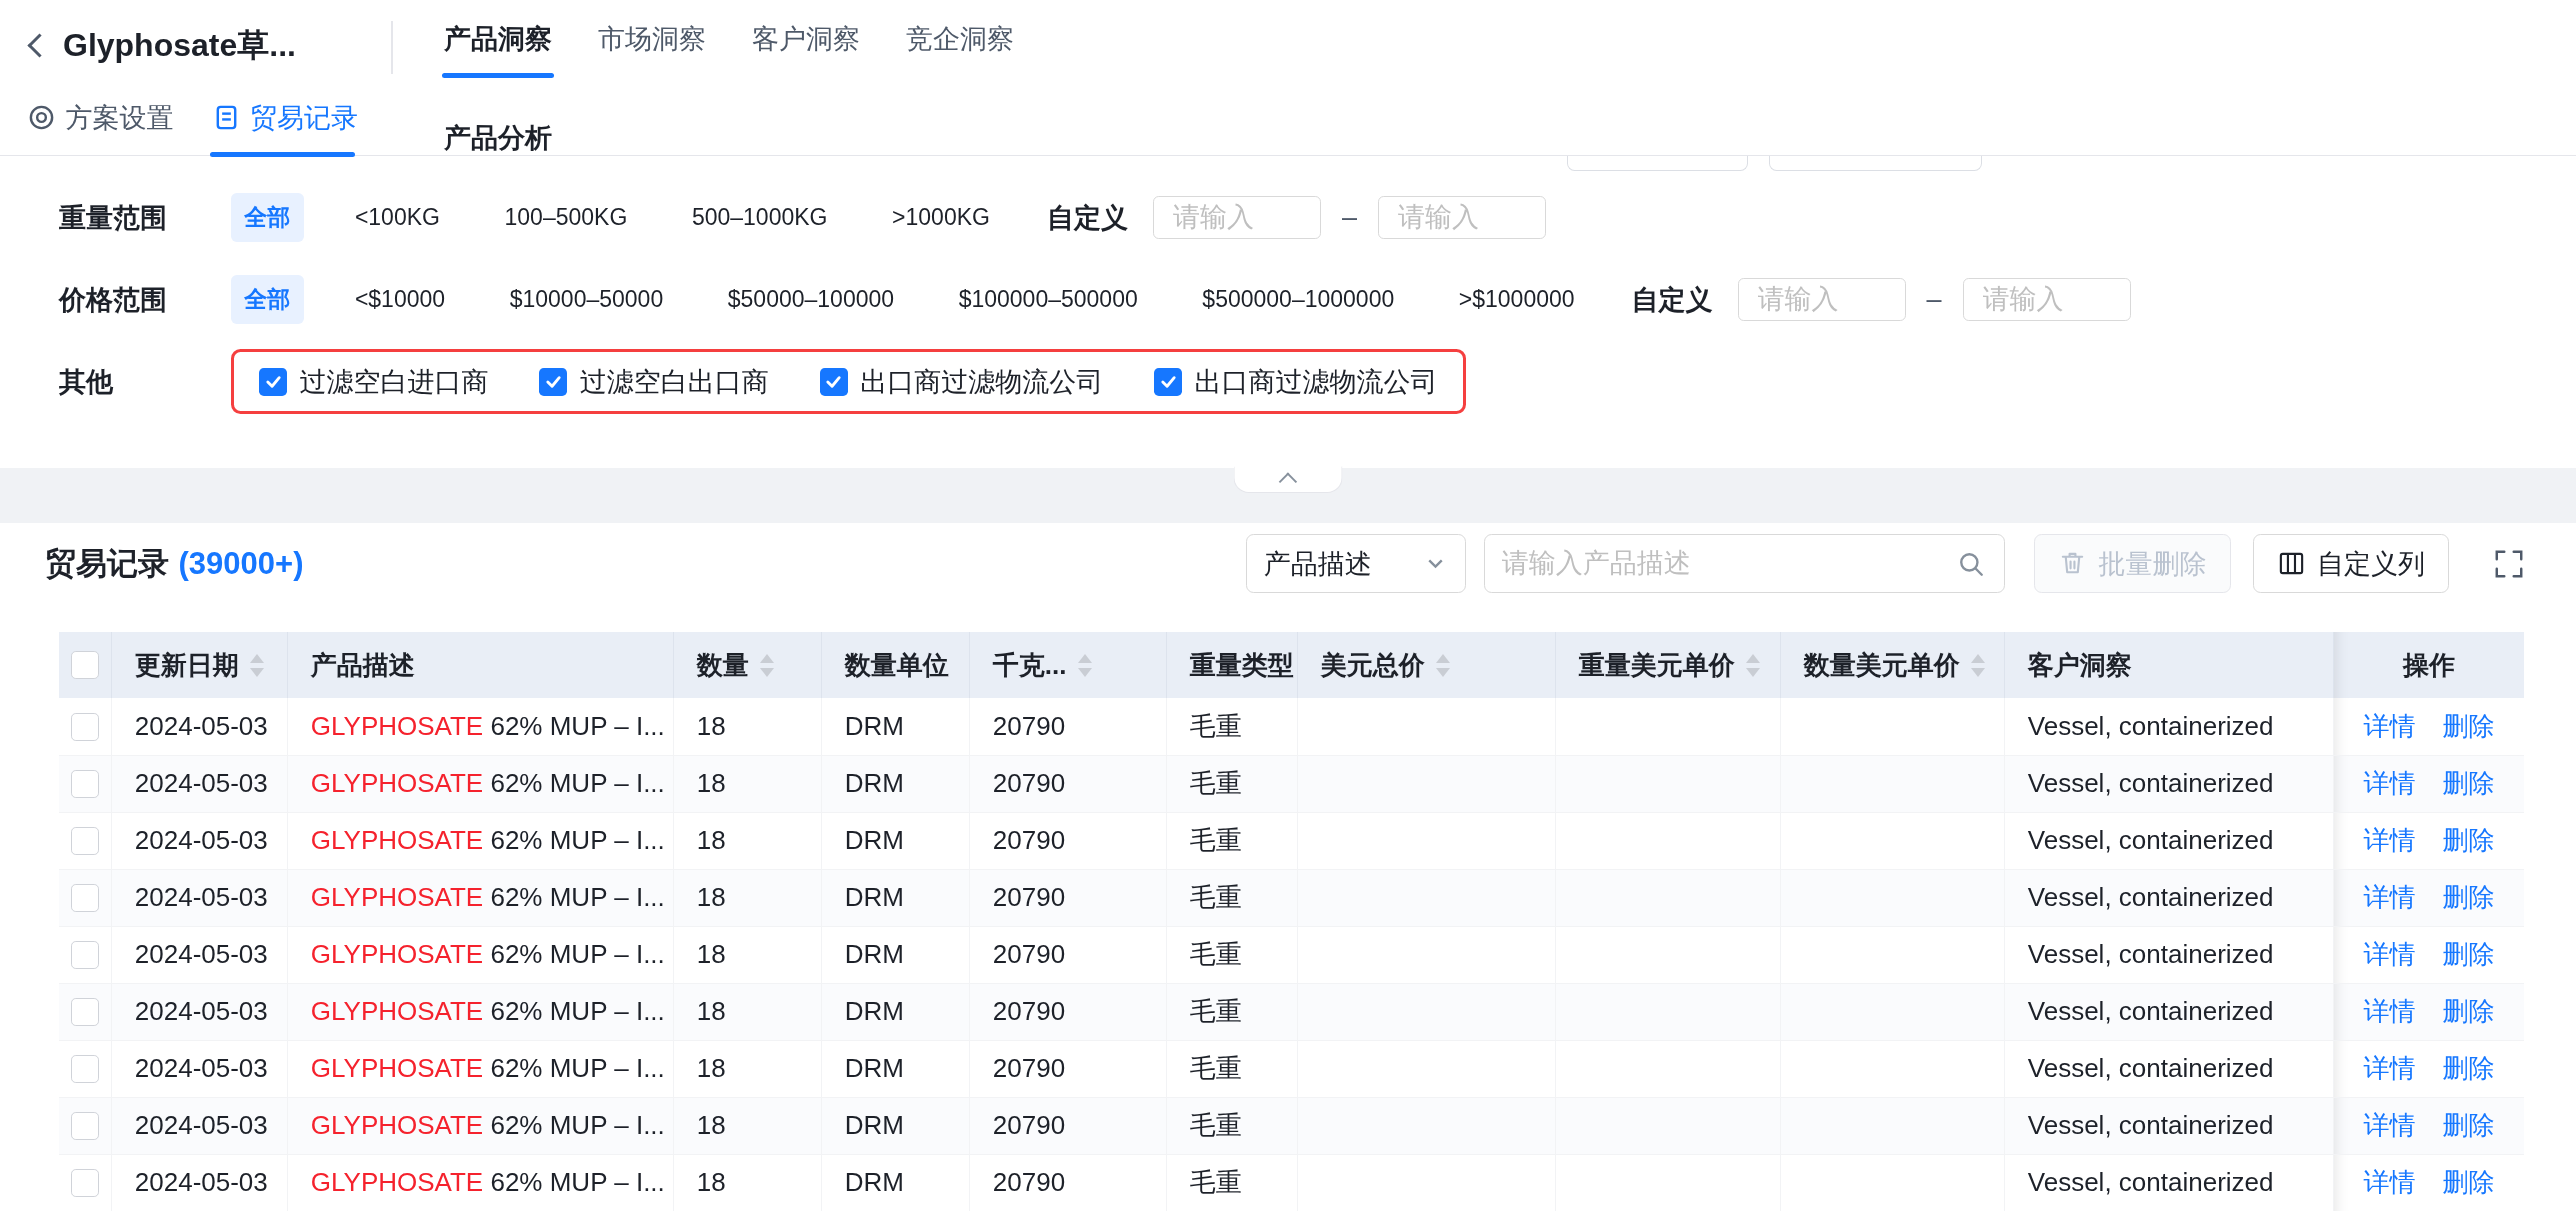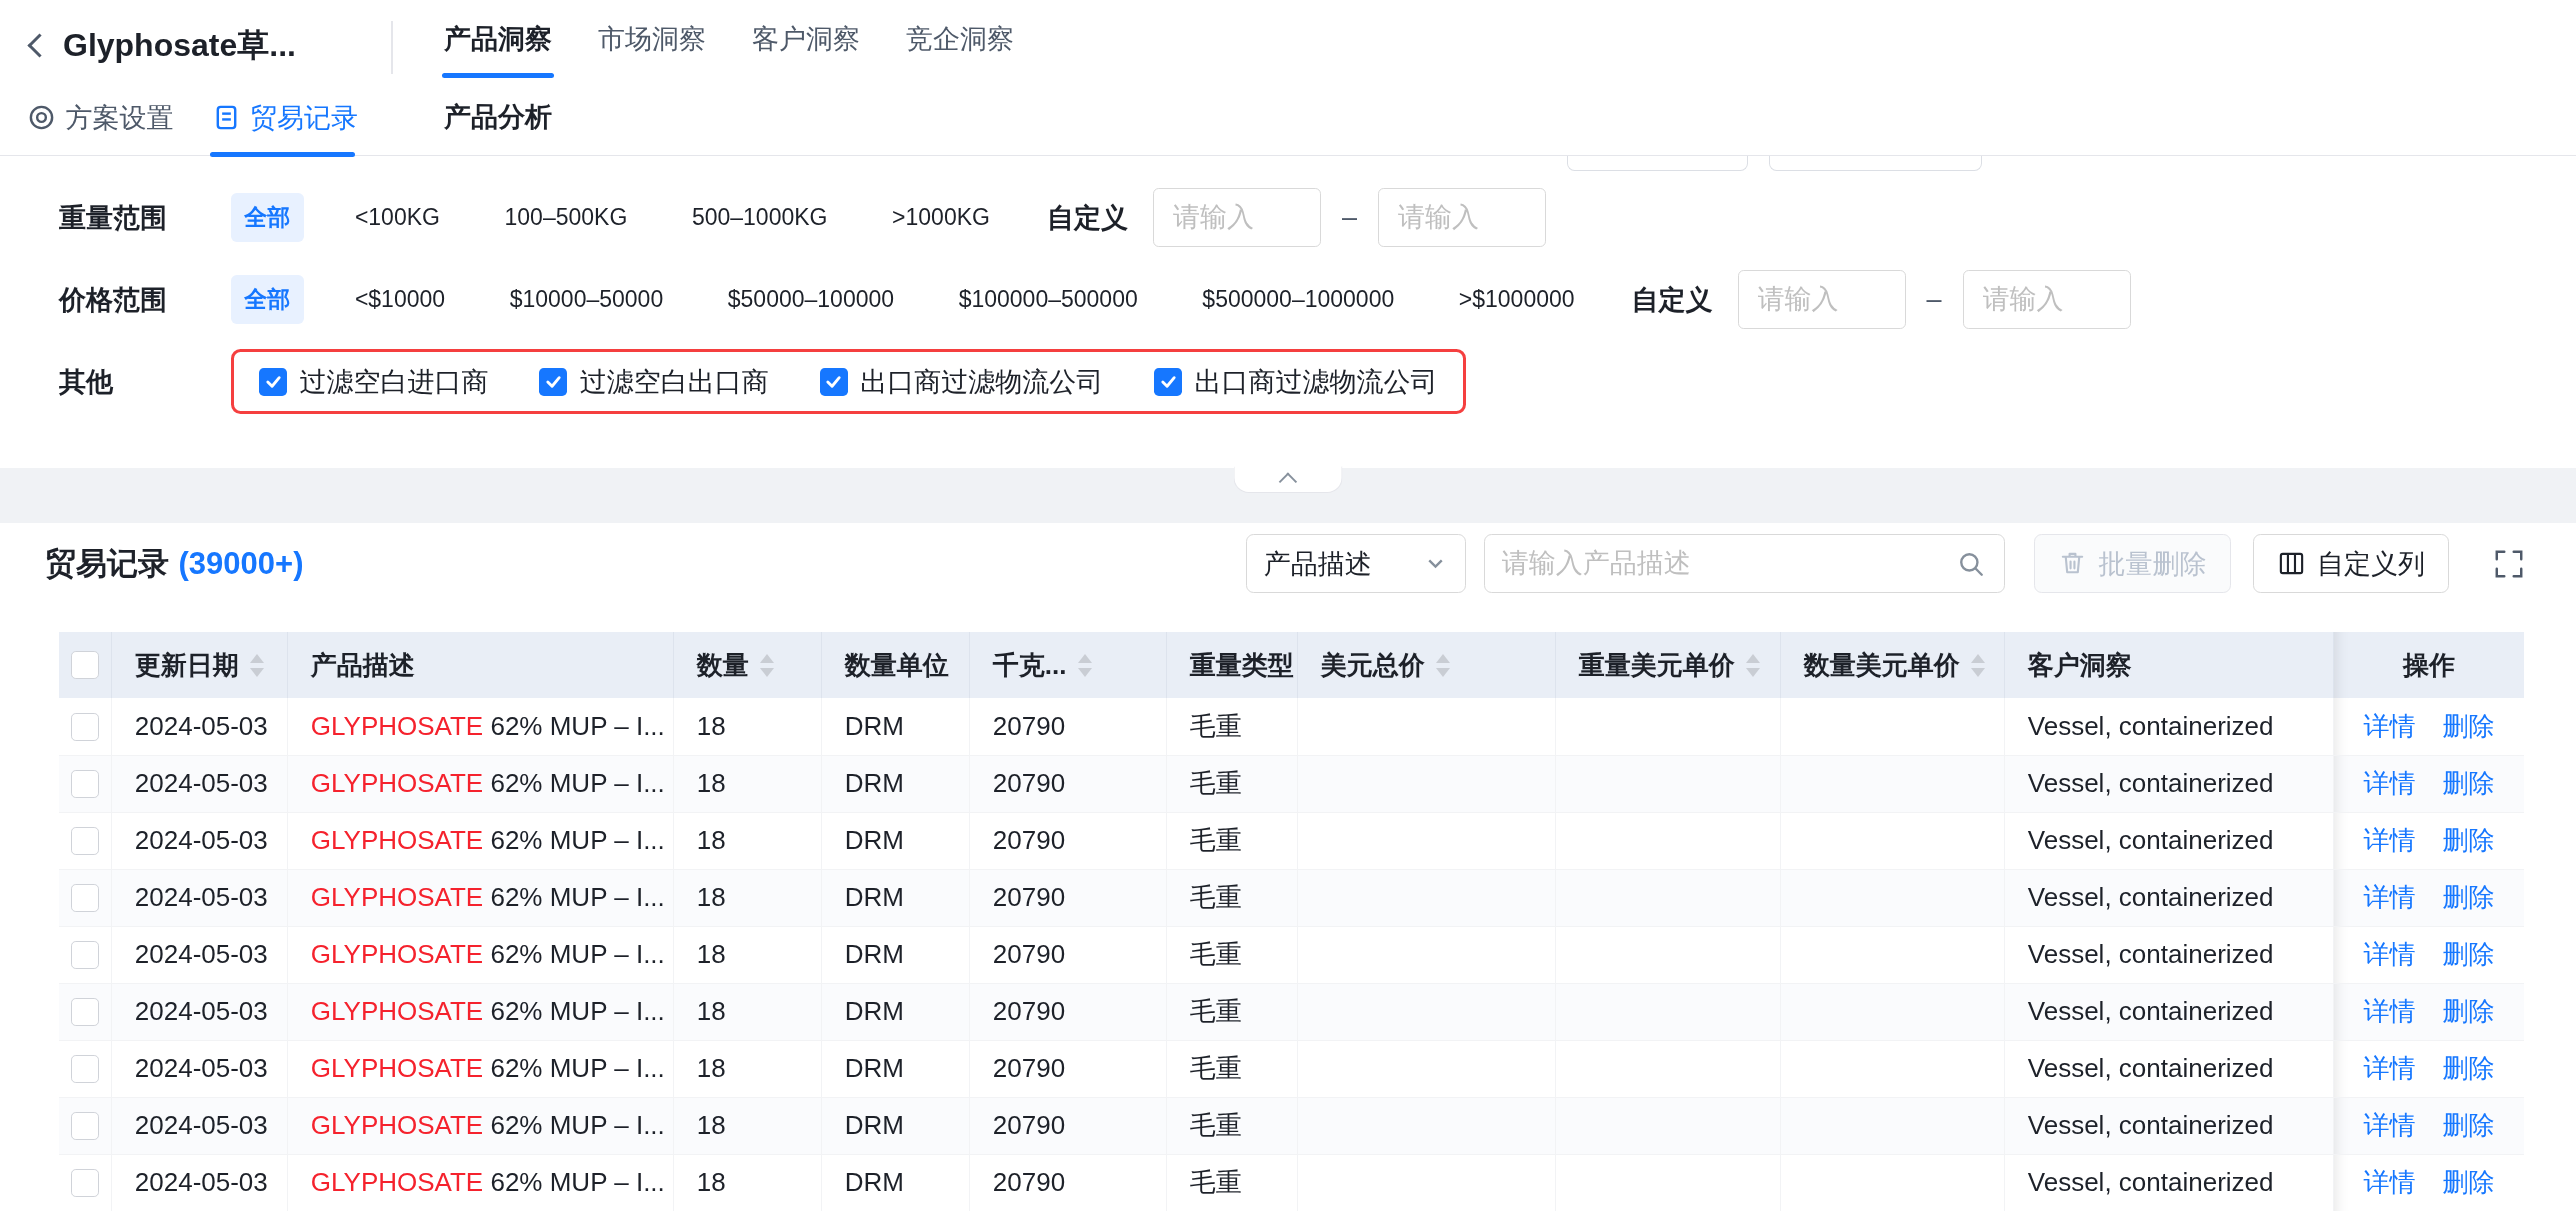--- a/index.html
+++ b/index.html
@@ -16,35 +16,35 @@
   .subnav { display:flex; align-items:center; gap:38px; height:53px; }
   .subnav-item { display:flex; align-items:center; gap:9.5px; font-size:27px; color:#4e5969; cursor:pointer; white-space:nowrap; }
   .subnav-item.active { color:#1677ff; }
   .trade-ink { position:absolute; left:210px; bottom:-1.9px; width:145px; height:4.8px; background:#1677ff; border-radius:2.9px; }
   .vdiv { width:1.9px; height:53px; background:#e5e6eb; margin-top:21px; flex-shrink:0; }
   .hdr-tabs { padding-left:51px; }
   .tabs-row { display:flex; gap:46px; height:78px; align-items:center; }
   .tab { font-size:27px; color:#4e5969; cursor:pointer; position:relative; white-space:nowrap; }
   .tab.active { color:#1d2129; font-weight:700; }
   .tab.active::after { content:''; position:absolute; left:-1.9px; right:-1.9px; bottom:-21px; height:4.8px; background:#1677ff; border-radius:2.9px; }
-  .subtabs-row { height:78px; display:flex; align-items:center; }
+  .subtabs-row { height:78px; display:flex; align-items:flex-end; }
   .subtab { font-size:27px; color:#1d2129; font-weight:600; cursor:pointer; }
 
   
   .filter-panel { position:relative; background:#fff; height:312px; padding:32px 0 0 59px; z-index:3; }
   .cutoff { position:absolute; top:0; height:15.2px; background:#fff; border:1.9px solid #dcdfe5; border-top:none; border-radius:0 0 7.6px 7.6px; }
   .cutoff.c1 { left:1567px; width:181px; }
   .cutoff.c2 { left:1769px; width:213px; }
   .filter-row { display:flex; align-items:center; height:59px; margin-bottom:23px; }
   .filter-label { width:172px; font-size:27px; font-weight:700; color:#1d2129; flex-shrink:0; }
   .filter-options { display:flex; align-items:center; }
   .opt { font-size:23px; color:#1d2129; padding:8.6px 13.3px; margin-right:38px; border-radius:5.7px; cursor:pointer; white-space:nowrap; }
   .opt.selected { color:#1677ff; background:#e8f1ff; font-weight:600; }
   .custom-label { font-size:27px; font-weight:700; color:#1d2129; margin:0 25px 0 5.7px; white-space:nowrap; }
-  .range-input { width:168px; height:59px; border:1.9px solid #d9d9d9; border-radius:5.7px; font-size:27px; padding:0 19px; color:#1d2129; background:#fff; outline:none; font-family:inherit; }
+  .range-input { width:168px; height:43px; border:1.9px solid #d9d9d9; border-radius:5.7px; font-size:27px; padding:0 19px; color:#1d2129; background:#fff; outline:none; font-family:inherit; }
   .range-input::placeholder { color:#bfbfbf; }
   .range-dash { margin:0 21px; color:#4e5969; }
   .red-box { display:flex; align-items:flex-start; border:3.8px solid #f53f3f; border-radius:9.5px; padding:11.4px 25px; gap:51px; }
   .cb-item { display:flex; align-items:center; gap:12.4px; font-size:27px; color:#1d2129; cursor:pointer; white-space:nowrap; }
   .cb { width:28px; height:28px; border-radius:4.8px; background:#1677ff; display:flex; align-items:center; justify-content:center; flex-shrink:0; }
   .cb.unchecked { background:#fff; border:1.9px solid #d0d3d9; }
   .collapse-tab { position:absolute; left:50%; transform:translateX(-50%); bottom:-25px; width:109px; height:27px; background:#fff; border:1.9px solid #e5e6eb; border-top:1.9px solid #fff; border-radius:0 0 15.2px 15.2px; display:flex; align-items:flex-start; justify-content:center; cursor:pointer; }
   .chev-up { width:13.3px; height:13.3px; border-top:2.9px solid #86909c; border-right:2.9px solid #86909c; transform:rotate(-45deg); margin-top:7.6px; }
 
   

